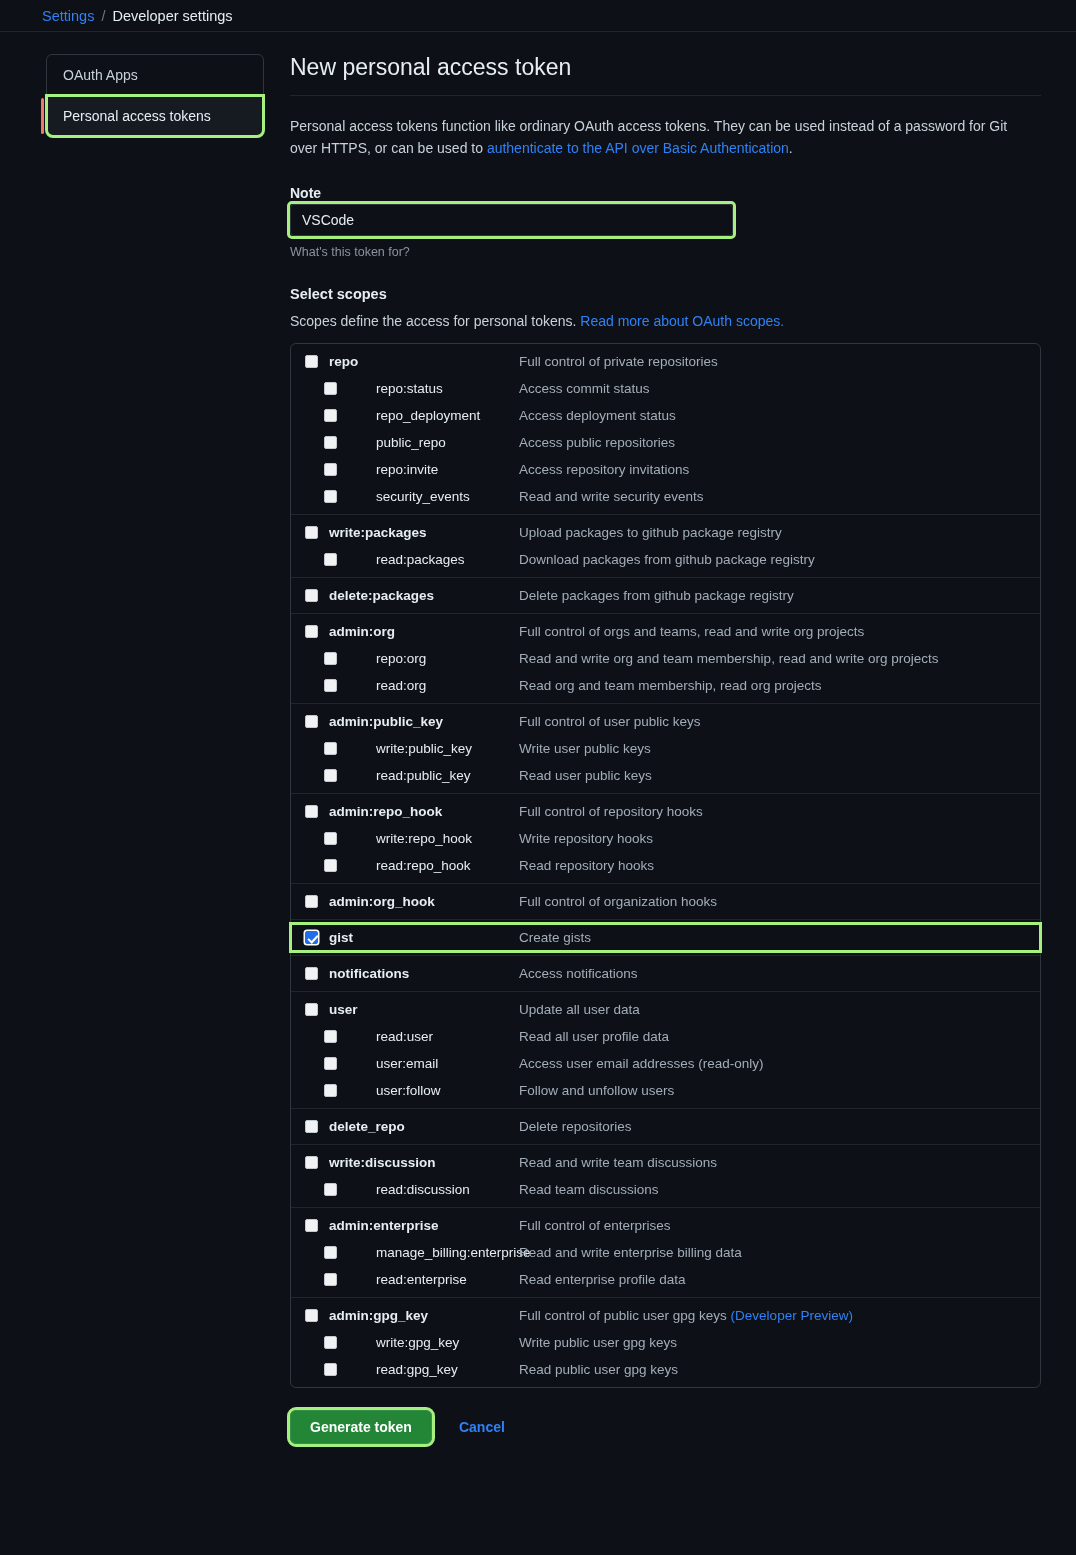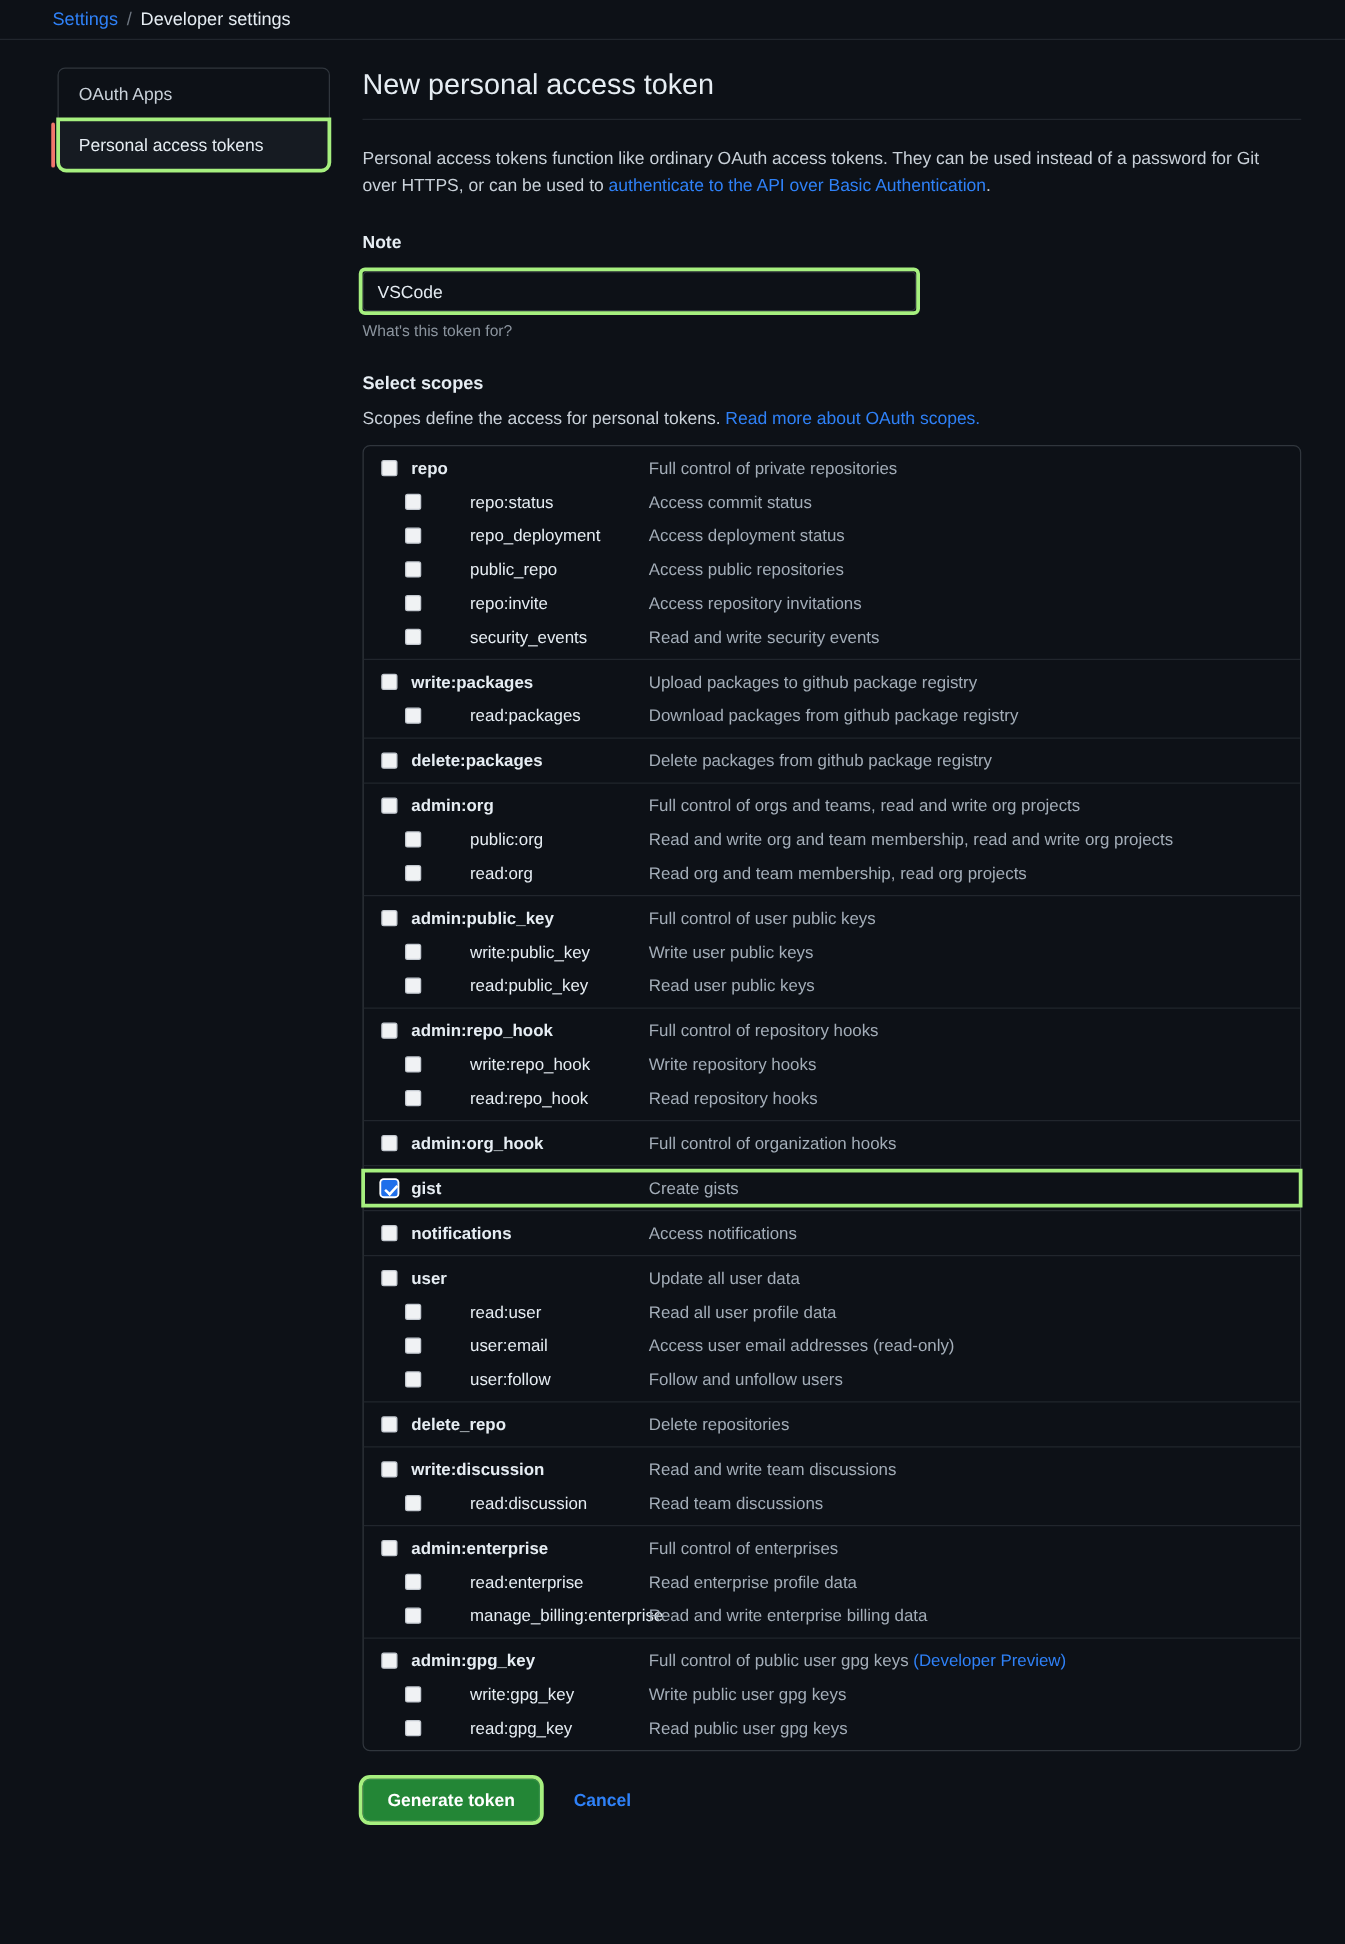--- a/index.html
+++ b/index.html
@@ -80,21 +80,21 @@
   }
   .inline-link { color: #2f81f7; text-decoration: none; }
 
   .field-label {
     margin-top: 26px;
     font-size: 14px;
     font-weight: bold;
     color: #e6edf3;
   }
   .note-input-wrap {
-    margin-top: 16px;
+    margin-top: 3px;
     width: 443px;
     outline: 3px solid #a6f07f;
     outline-offset: 0px;
     border-radius: 2px;
   }
   .note-input {
     width: 100%;
     height: 32px;
     background: #0d1117;
     border: 1px solid #30363d;
@@ -332,21 +332,21 @@
           <div class="scope-row parent">
             <div class="scope-name">
               <span class="cb"></span>
               <span>admin:org</span>
             </div>
             <div class="scope-desc"><span>Full control of orgs and teams, read and write org projects</span></div>
           </div>
           <div class="scope-row child">
             <div class="scope-name">
               <span class="cb"></span>
-              <span>public:org</span>
+              <span>repo:org</span>
             </div>
             <div class="scope-desc"><span>Read and write org and team membership, read and write org projects</span></div>
           </div>
           <div class="scope-row child">
             <div class="scope-name">
               <span class="cb"></span>
               <span>read:org</span>
             </div>
             <div class="scope-desc"><span>Read org and team membership, read org projects</span></div>
           </div>
@@ -483,30 +483,30 @@
           <div class="scope-row parent">
             <div class="scope-name">
               <span class="cb"></span>
               <span>admin:enterprise</span>
             </div>
             <div class="scope-desc"><span>Full control of enterprises</span></div>
           </div>
           <div class="scope-row child">
             <div class="scope-name">
               <span class="cb"></span>
+              <span>manage_billing:enterprise</span>
+            </div>
+            <div class="scope-desc"><span>Read and write enterprise billing data</span></div>
+          </div>
+          <div class="scope-row child">
+            <div class="scope-name">
+              <span class="cb"></span>
               <span>read:enterprise</span>
             </div>
             <div class="scope-desc"><span>Read enterprise profile data</span></div>
-          </div>
-          <div class="scope-row child">
-            <div class="scope-name">
-              <span class="cb"></span>
-              <span>manage_billing:enterprise</span>
-            </div>
-            <div class="scope-desc"><span>Read and write enterprise billing data</span></div>
           </div>
         </div>
         <div class="scope-group">
           <div class="scope-row parent">
             <div class="scope-name">
               <span class="cb"></span>
               <span>admin:gpg_key</span>
             </div>
             <div class="scope-desc"><span>Full control of public user gpg keys </span><a class="inline-link" href="#">(Developer Preview)</a></div>
           </div>

